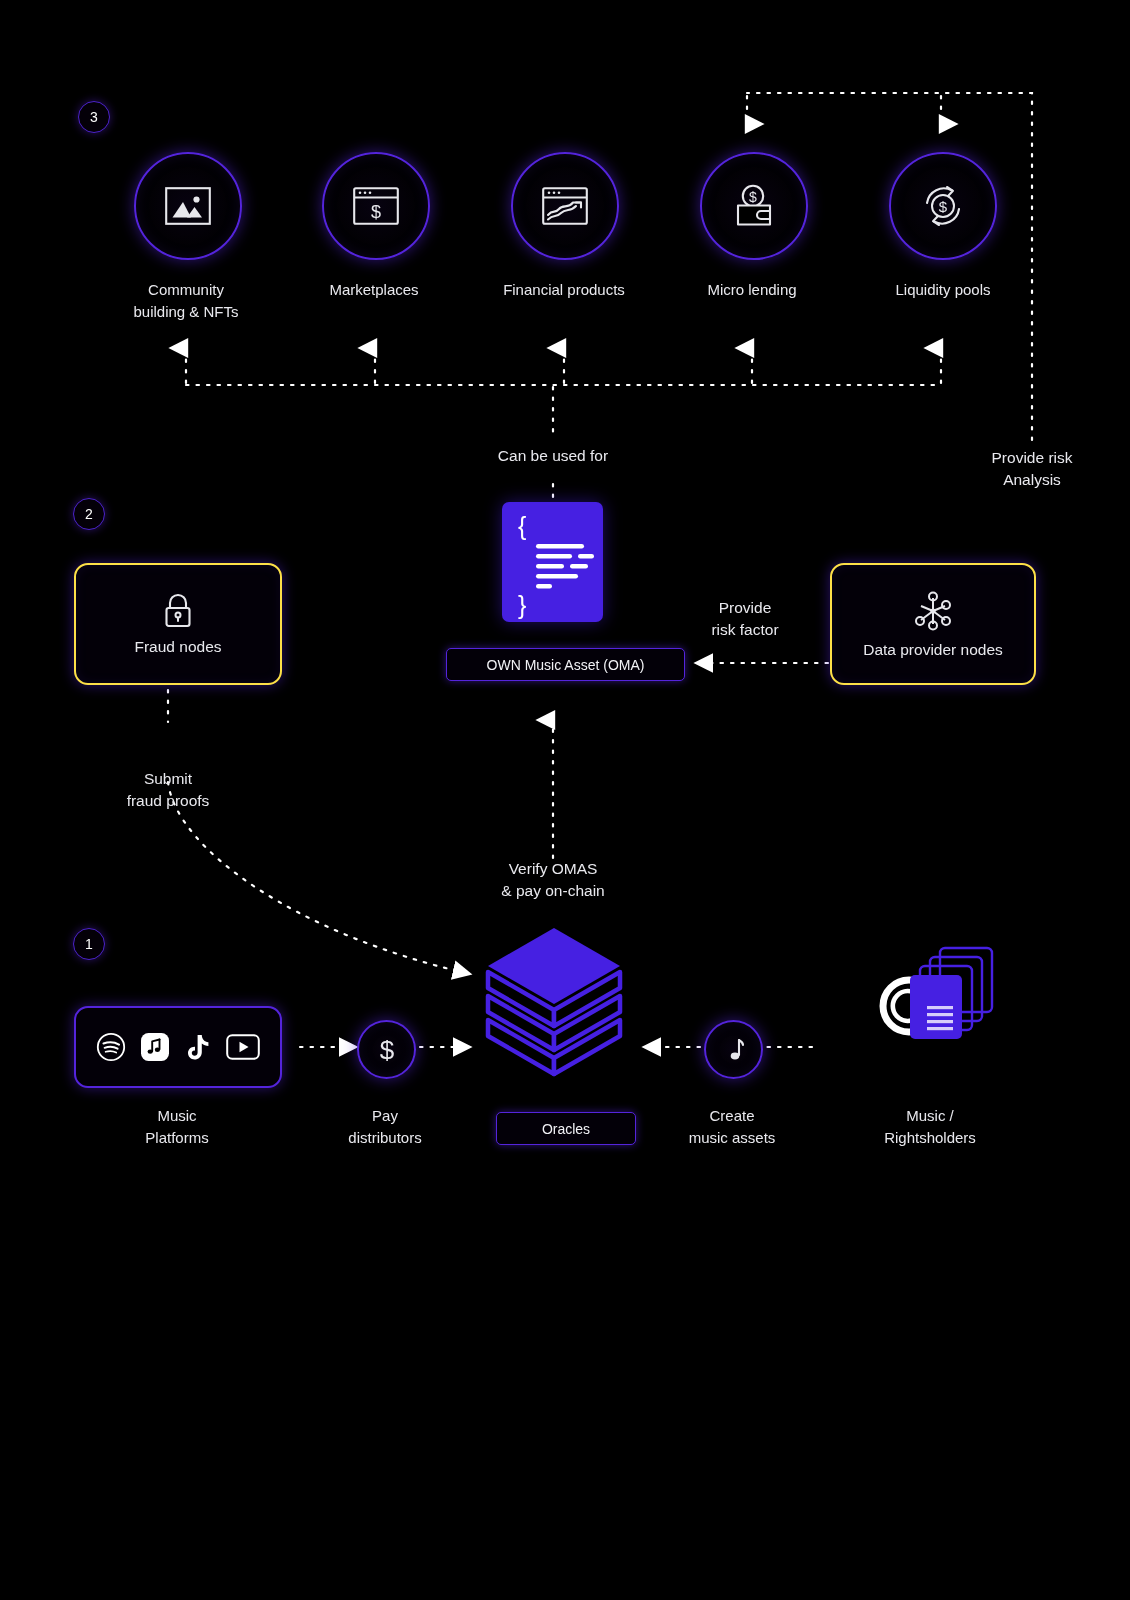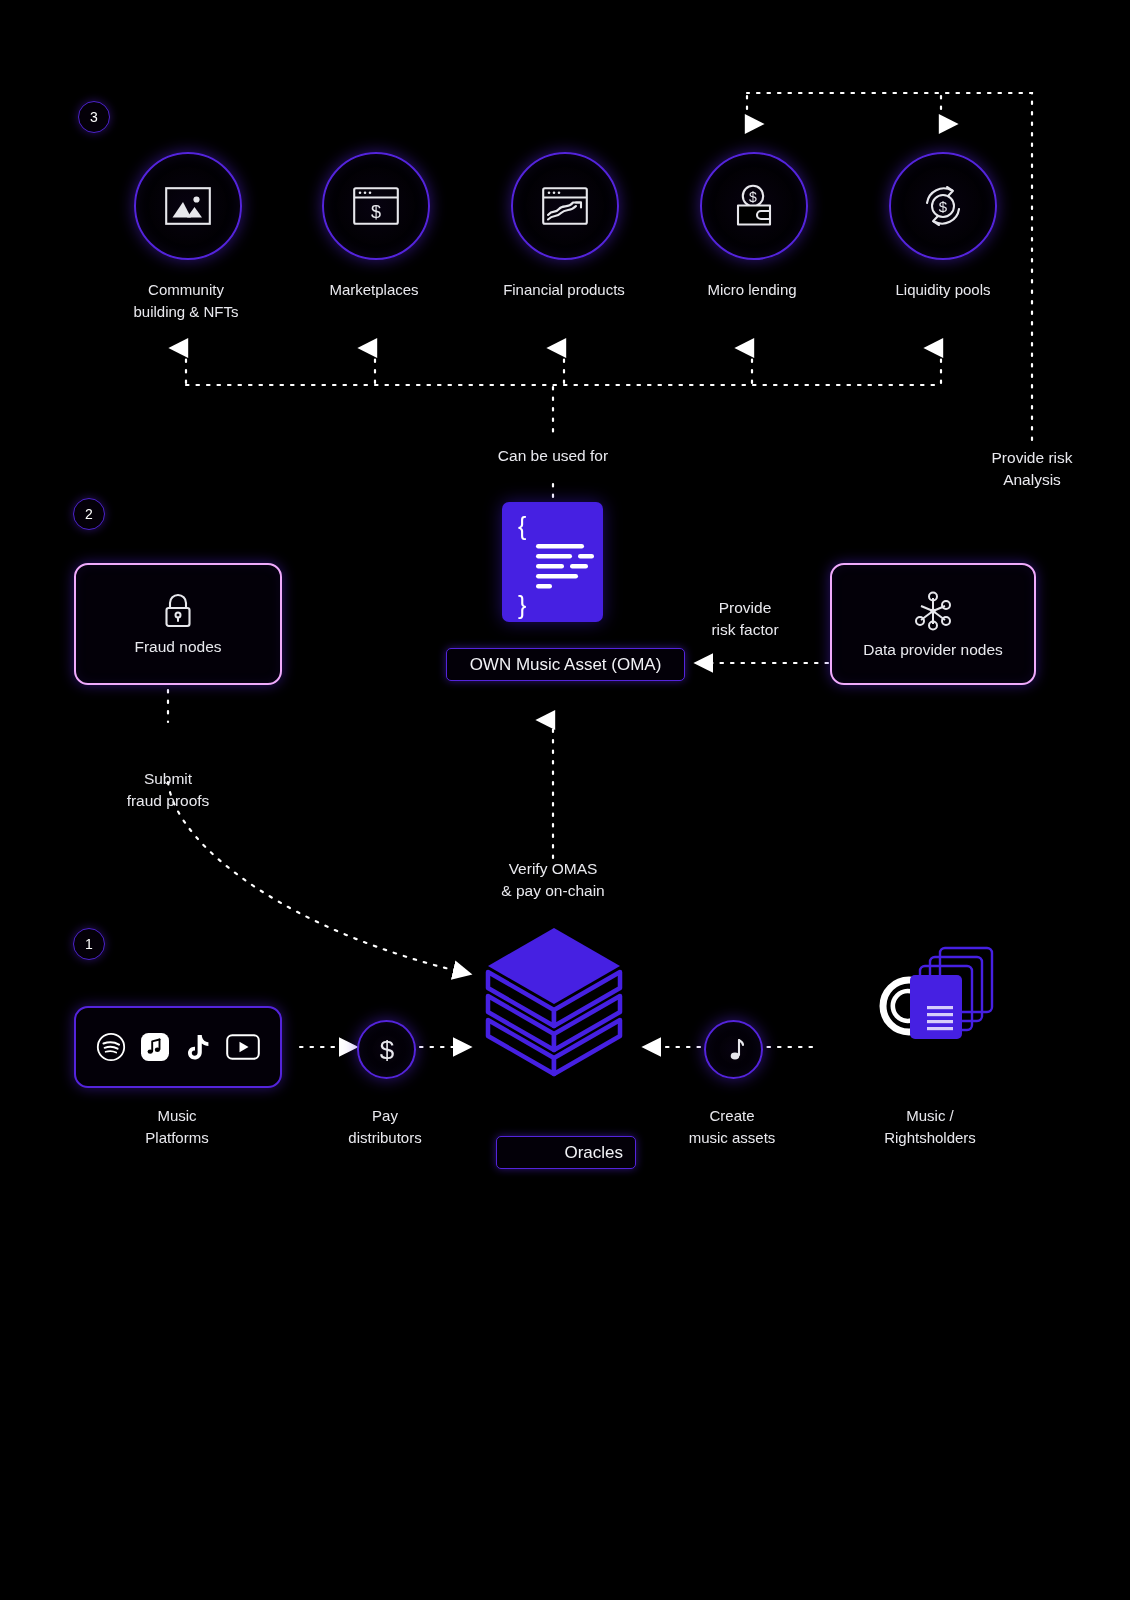--- a/index.html
+++ b/index.html
@@ -46,21 +46,21 @@
     text-align: center;
     font-size: 15px;
     line-height: 22px;
     color: #e9e9ee;
     white-space: pre-line;
     width: 210px;
   }
 
   
   .panel {
-    border: 2px solid #f0abfc;
+    border: 2px solid #fde047;
     border-radius: 14px;
     box-shadow: 0 0 14px rgba(84,36,220,.5), inset 0 0 12px rgba(84,36,220,.10);
     background: #030008;
     display: flex;
     flex-direction: column;
     align-items: center;
     justify-content: center;
   }
   .panel-label {
     font-size: 15.5px;
@@ -68,21 +68,21 @@
     margin-top: 9px;
   }
 
   
   .tag-box {
     border: 1.6px solid #5424dc;
     border-radius: 5px;
     box-shadow: 0 0 9px rgba(84,36,220,.55);
     background: #030008;
     display: flex; align-items: center; justify-content: center;
-    font-size: 17px;
+    font-size: 14px;
     color: #f2f2f6;
     padding: 0 12px;
   }
 
   
   .anno {
     position: absolute;
     font-size: 15.5px;
     line-height: 22px;
     color: #e9e9ee;
@@ -347,21 +347,21 @@
       <path d="M7,50 L73,88 L73,104 L7,66 Z" fill="#000000" stroke="#4620e2" stroke-width="4.5" stroke-linejoin="round"></path>
       <path d="M139,50 L73,88 L73,104 L139,66 Z" fill="#000000" stroke="#4620e2" stroke-width="4.5" stroke-linejoin="round"></path>
 
       <path d="M7,74 L73,112 L73,128 L7,90 Z" fill="#000000" stroke="#4620e2" stroke-width="4.5" stroke-linejoin="round"></path>
       <path d="M139,74 L73,112 L73,128 L139,90 Z" fill="#000000" stroke="#4620e2" stroke-width="4.5" stroke-linejoin="round"></path>
 
       <path d="M7,98 L73,136 L73,152 L7,114 Z" fill="#000000" stroke="#4620e2" stroke-width="4.5" stroke-linejoin="round"></path>
       <path d="M139,98 L73,136 L73,152 L139,114 Z" fill="#000000" stroke="#4620e2" stroke-width="4.5" stroke-linejoin="round"></path>
     </svg>
   </div>
-  <div class="abs tag-box" style="left:496px; top:1136px; width:114px; height:31px;justify-content:flex-end;">
+  <div class="abs tag-box" style="left:496px; top:1112px; width:114px; height:31px;">
     <span>Oracles</span>
   </div>
 
   <div class="abs" style="left:704px; top:1020px;">
     <div class="circle-node" style="width:55px; height:55px; border-width:2px;">
       <svg width="24" height="28" viewBox="0 0 24 28">
         <path d="M17,4 L17,19" fill="none" stroke="#e7e7ec" stroke-width="2.1" stroke-linecap="round"></path>
         <path d="M17,4 C19.5,5.5 21,6.8 21,9" fill="none" stroke="#e7e7ec" stroke-width="2.1" stroke-linecap="round"></path>
         <ellipse cx="13" cy="20" rx="4.3" ry="3.4" fill="#e7e7ec"></ellipse>
       </svg>

